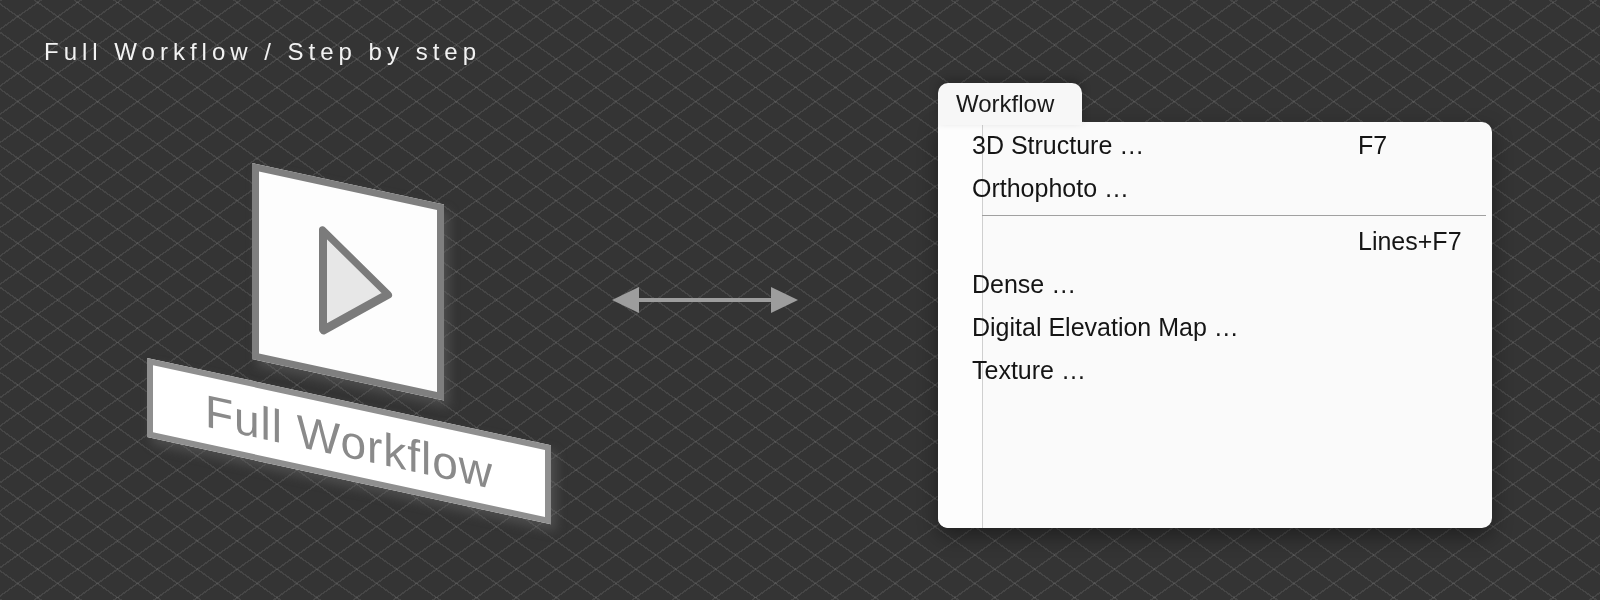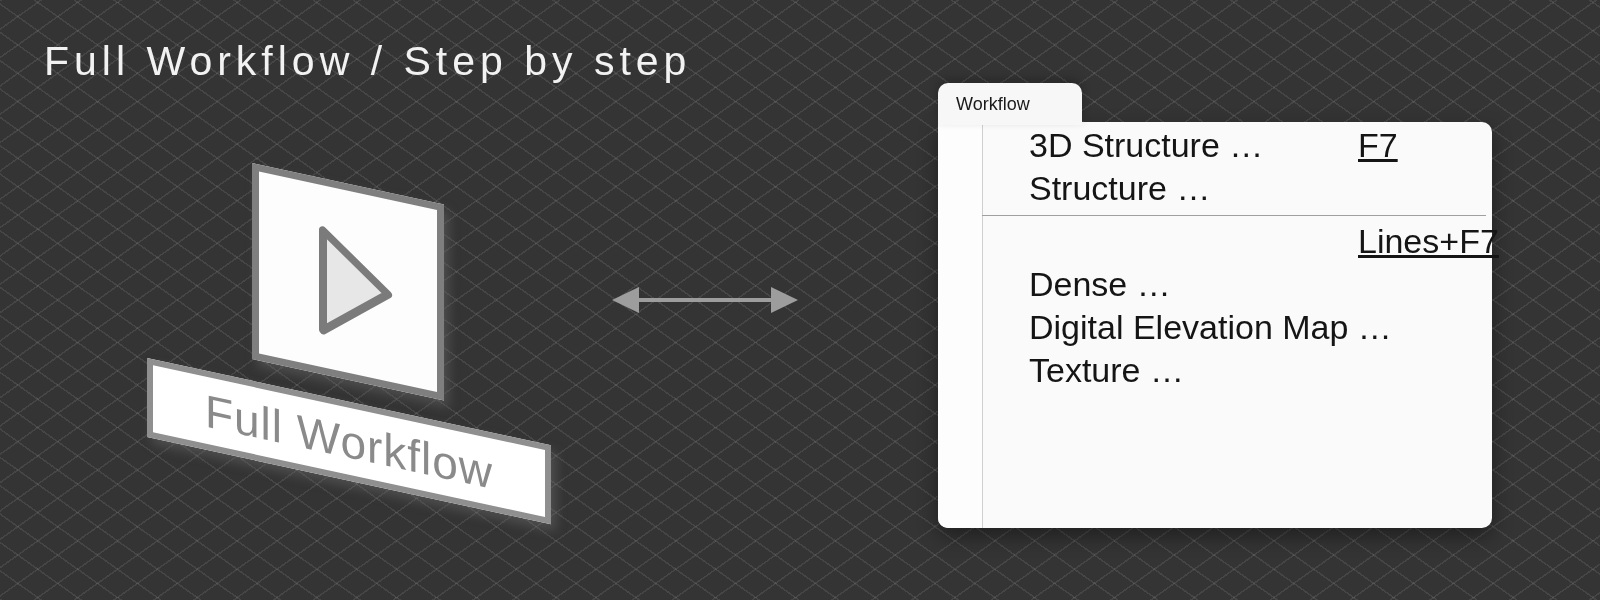--- a/index.html
+++ b/index.html
@@ -14,21 +14,21 @@
     background-color: #343434;
     background-image:
       repeating-linear-gradient(35.4deg,  rgba(255,255,255,0.085) 0 1.5px, transparent 1.5px 23.1px),
       repeating-linear-gradient(144.6deg, rgba(255,255,255,0.085) 0 1.5px, transparent 1.5px 23.1px);
   }
 
   
   .slide-title {
     position: absolute;
     left: 44px; top: 38px;
-    font-size: 41px;
+    font-size: 24px;
     letter-spacing: 5px;
     color: #f2f2f2;
     white-space: nowrap;
   }
 
   
   .play-card {
     position: absolute;
     left: 252px; top: 163px;
     width: 178px; height: 182px;
@@ -70,21 +70,21 @@
     width: 144px; height: 42px;
     background: #f7f7f7;
     border-radius: 10px 10px 0 0;
     box-shadow: 0 -4px 10px rgba(0,0,0,0.22);
     z-index: 3;
     display: flex; align-items: center;
     padding-left: 18px;
     box-sizing: border-box;
     cursor: pointer;
   }
-  .menu-tab .tab-label { font-size: 18px; color: #1a1a1a; }
+  .menu-tab .tab-label { font-size: 24px; color: #1a1a1a; }
 
   .menu-panel {
     position: absolute;
     left: 938px; top: 122px;
     width: 554px; height: 406px;
     background: #fafafa;
     border-radius: 0 10px 10px 10px;
     box-shadow: 0 8px 20px rgba(0,0,0,0.40);
     z-index: 2;
     box-sizing: border-box;
@@ -99,30 +99,29 @@
   }
   .menu-list {
     list-style: none;
     margin: 0; padding: 2px 0 0 0;
     position: relative;
   }
   .menu-item {
     position: relative;
     height: 43px;
     display: flex; align-items: center;
-    padding-left: 91px;
-    font-size: 34px;
+    padding-left: 34px;
+    font-size: 25px;
     color: #151515;
     cursor: pointer;
   }
   .menu-item .shortcut {
     position: absolute;
     left: 420px;
     color: #151515;
-    text-decoration: underline;
   }
   .menu-sep {
     height: 10px;
     display: flex; align-items: center;
   }
   .menu-sep .sep-line {
     margin-left: 44px;
     width: 504px;
     border-top: 1px solid #a0a0a0;
   }
@@ -156,21 +155,21 @@
 
   <div class="menu-panel">
     <div class="menu-gutter"></div>
     <ul class="menu-list">
 
       <li class="menu-item">
         <span>3D Structure …</span>
         <span class="shortcut">F7</span>
       </li>
       <li class="menu-item">
-        <span>Structure …</span>
+        <span>Orthophoto …</span>
         <span class="shortcut"></span>
       </li>
 
       <li class="menu-sep">
           <div class="sep-line"></div>
         </li>
 
       <li class="menu-item">
         <span class="shortcut">Lines+F7</span>
       </li>

